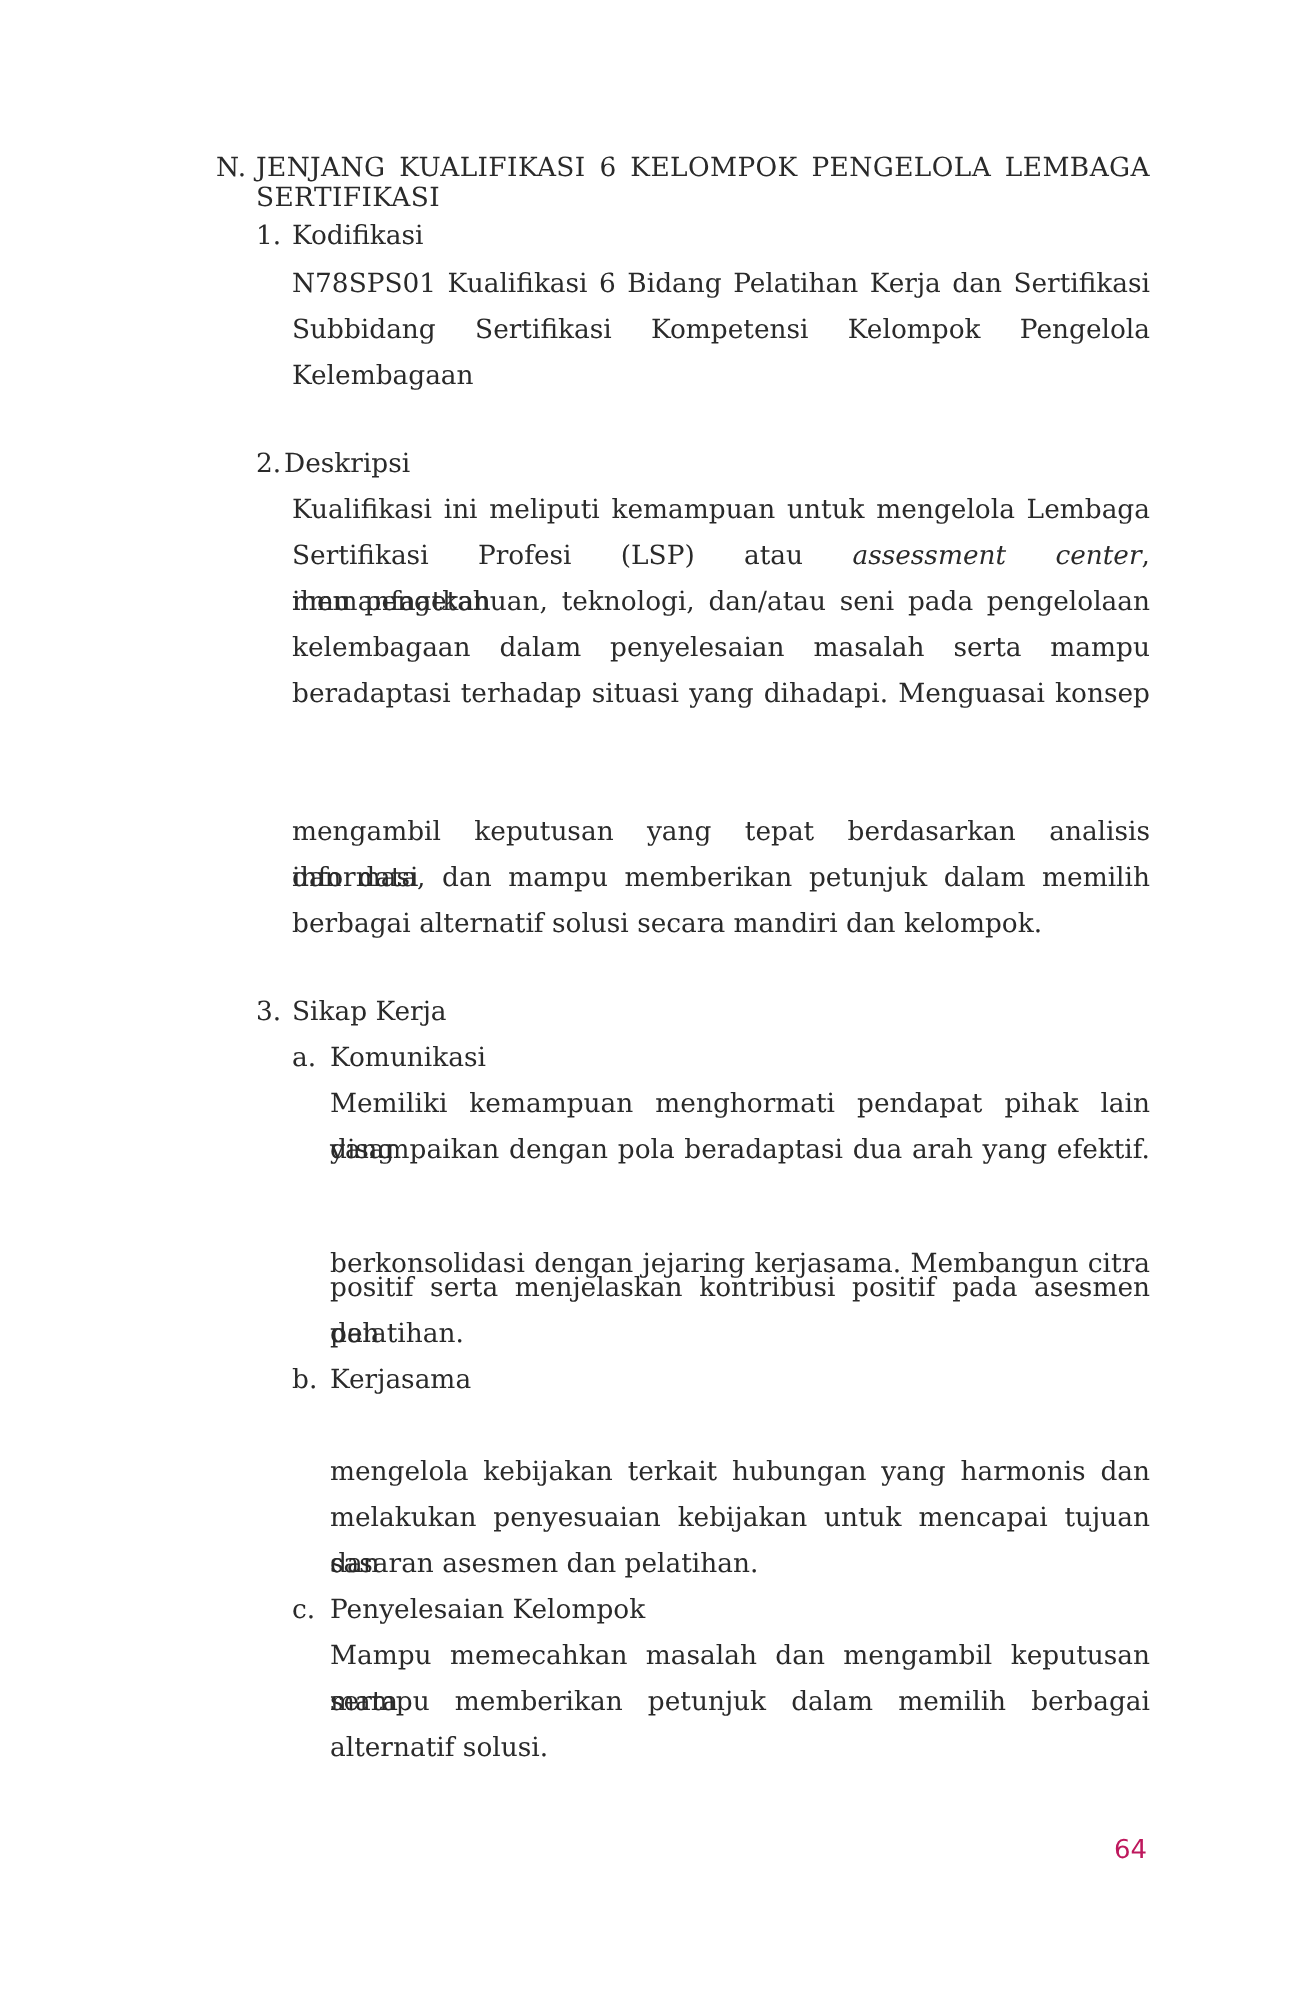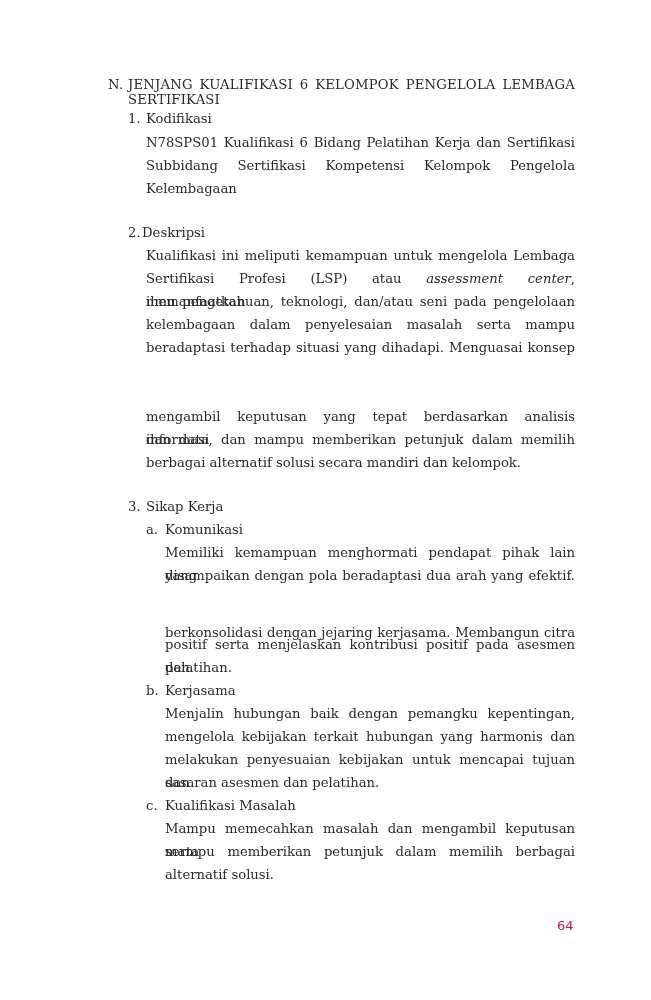--- a/index.html
+++ b/index.html
@@ -48,25 +48,24 @@
   <div class="abs txt" style="left:146px; top:518px;">a.</div>
   <div class="abs txt" style="left:165px; top:518px;">Komunikasi</div>
   <div class="abs txt justify" style="left:165px; top:541px; width:410px;">Memiliki kemampuan menghormati pendapat pihak lain yang</div>
   <div class="abs txt justify" style="left:165px; top:564px; width:410px;">disampaikan dengan pola beradaptasi dua arah yang efektif.</div>
   <div class="abs txt justify" style="left:165px; top:588px; width:410px;margin-top:33px;">berkonsolidasi dengan jejaring kerjasama. Membangun citra</div>
   <div class="abs txt justify" style="left:165px; top:633px; width:410px;">positif serta menjelaskan kontribusi positif pada asesmen dan</div>
   <div class="abs txt" style="left:165px; top:656px;">pelatihan.</div>
 
   <div class="abs txt" style="left:146px; top:679px;">b.</div>
   <div class="abs txt" style="left:165px; top:679px;">Kerjasama</div>
-  <div class="abs txt justify" style="left:165px; top:702px; width:410px;">Menjalin hubungan baik dengan pemangku kepentingan,</div>
   <div class="abs txt justify" style="left:165px; top:725px; width:410px;">mengelola kebijakan terkait hubungan yang harmonis dan</div>
   <div class="abs txt justify" style="left:165px; top:748px; width:410px;">melakukan penyesuaian kebijakan untuk mencapai tujuan dan</div>
   <div class="abs txt" style="left:165px; top:771px;">sasaran asesmen dan pelatihan.</div>
 
   <div class="abs txt" style="left:146px; top:794px;">c.</div>
-  <div class="abs txt" style="left:165px; top:794px;">Kualifikasi Masalah</div>
+  <div class="abs txt" style="left:165px; top:794px;">Penyelesaian Kelompok</div>
   <div class="abs txt justify" style="left:165px; top:817px; width:410px;">Mampu memecahkan masalah dan mengambil keputusan serta</div>
   <div class="abs txt justify" style="left:165px; top:840px; width:410px;">mampu memberikan petunjuk dalam memilih berbagai</div>
   <div class="abs txt" style="left:165px; top:863px;">alternatif solusi.</div>
 
   <div class="abs pnum" style="left:557px; top:918px;">64</div>
 </div>
 
 </body></html>

